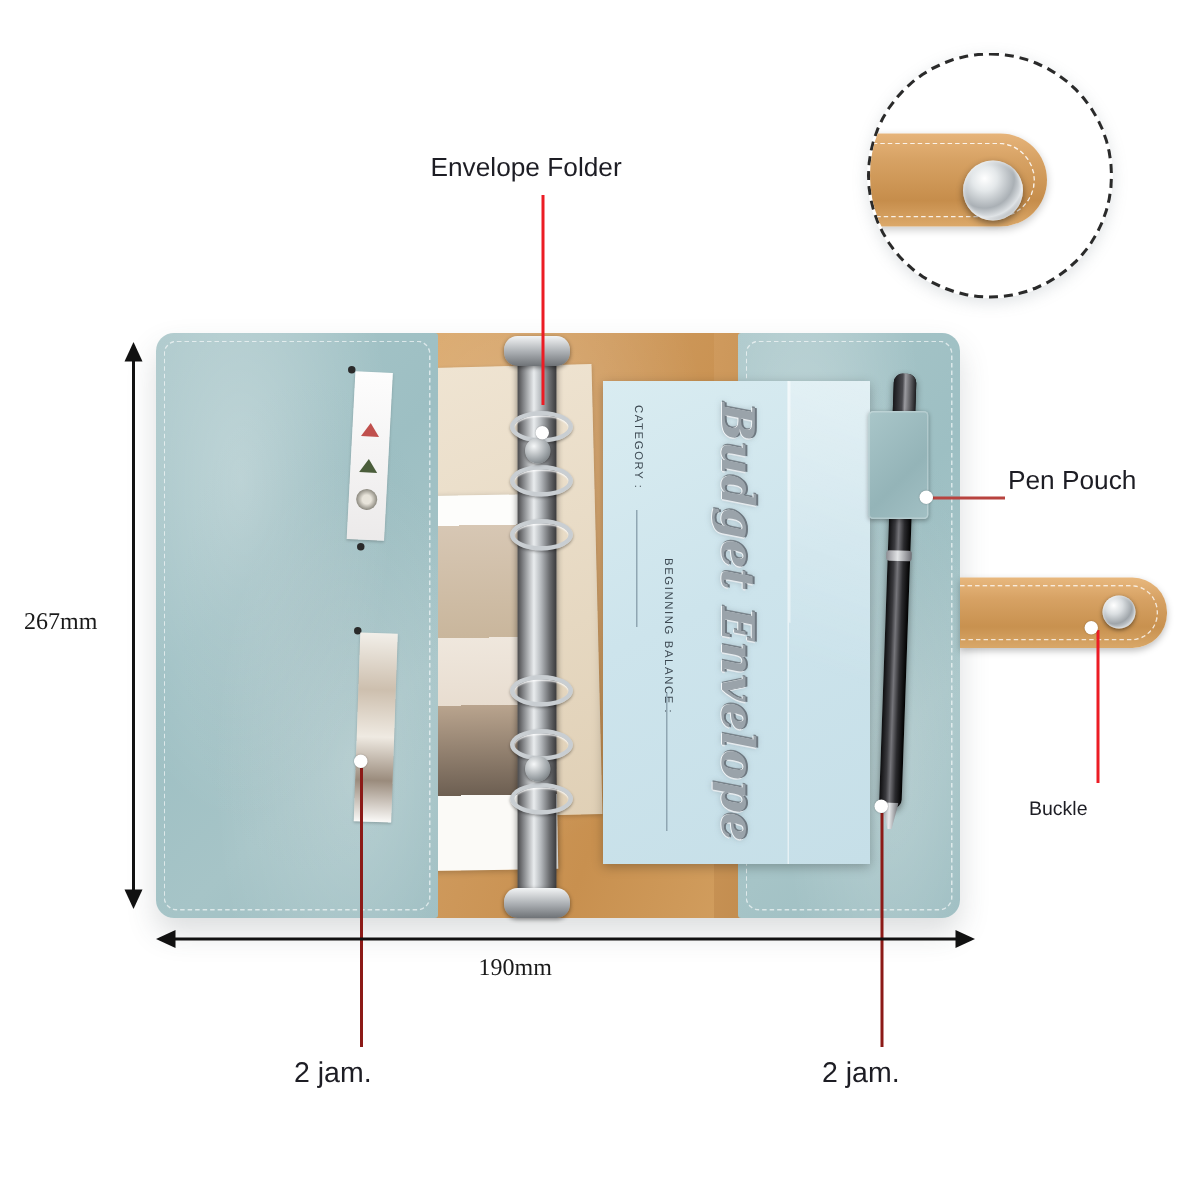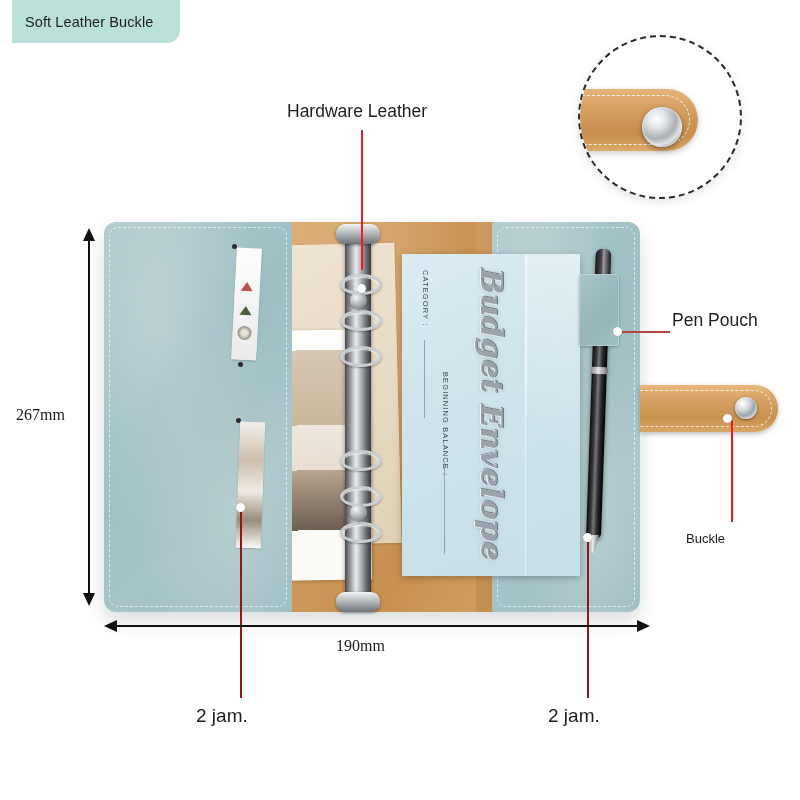--- a/index.html
+++ b/index.html
@@ -366,23 +366,20 @@
     border-radius: 50%;
     background: radial-gradient(circle at 36% 30%, #ffffff 0%, #e4e8ea 22%, #aab0b5 52%, #dfe3e6 68%, #7d8388 86%, #b0b6ba 100%);
     box-shadow: 0 2px 5px rgba(0,0,0,.45), inset 0 0 3px rgba(255,255,255,.95);
   }
 </style>
 </head>
 <body>
 
 <div id="stage">
 
-  <div class="badge">
-    <span class="badge-text">Soft Leather Buckle</span>
-  </div>
 
   <div class="zoom-circle">
     <div class="zoom-strap-edge"></div>
     <div class="zoom-strap"></div>
     <div class="zoom-snap"></div>
   </div>
 
   <div class="planner">
     <div class="planner-shadow"></div>
 
@@ -448,21 +445,21 @@
 
   <div class="leader-v" style="left:731px; top:420px; height:102px;"></div>
   <div class="dot" style="left:723px; top:414px;"></div>
 
   <div class="leader-v dark" style="left:240px; top:512px; height:186px;"></div>
   <div class="dot" style="left:236px; top:503px;"></div>
 
   <div class="leader-v dark" style="left:587px; top:542px; height:156px;"></div>
   <div class="dot" style="left:583px; top:533px;"></div>
 
-  <span class="label label-hw">Hardware Leather</span>
+  <span class="label label-hw">Envelope Folder</span>
   <span class="label label-pen">Pen Pouch</span>
   <span class="label label-buck">Buckle</span>
   <span class="label label-jam-l">2 jam.</span>
   <span class="label label-jam-r">2 jam.</span>
 
   <div class="dim-line" style="left:88px; top:236px; width:1.6px; height:362px;"></div>
   <svg style="position:absolute; left:82px; top:228px;" width="14" height="14">
     <polygon points="7,0 13,13 1,13" fill="#111"></polygon>
   </svg>
   <svg style="position:absolute; left:82px; top:592px;" width="14" height="14">
@@ -470,15 +467,15 @@
   </svg>
   <span class="dim-text" style="left:16px; top:406px;">267mm</span>
 
   <div class="dim-line" style="left:114px; top:625px; width:526px; height:1.6px;"></div>
   <svg style="position:absolute; left:104px; top:619px;" width="14" height="14">
     <polygon points="0,7 13,1 13,13" fill="#111"></polygon>
   </svg>
   <svg style="position:absolute; left:636px; top:619px;" width="14" height="14">
     <polygon points="14,7 1,1 1,13" fill="#111"></polygon>
   </svg>
-  <span class="dim-text" style="left:336px; top:637px;">190mm</span>
+  <span class="dim-text" style="left:319px; top:637px;">190mm</span>
 
 </div>
 
 </body></html>

